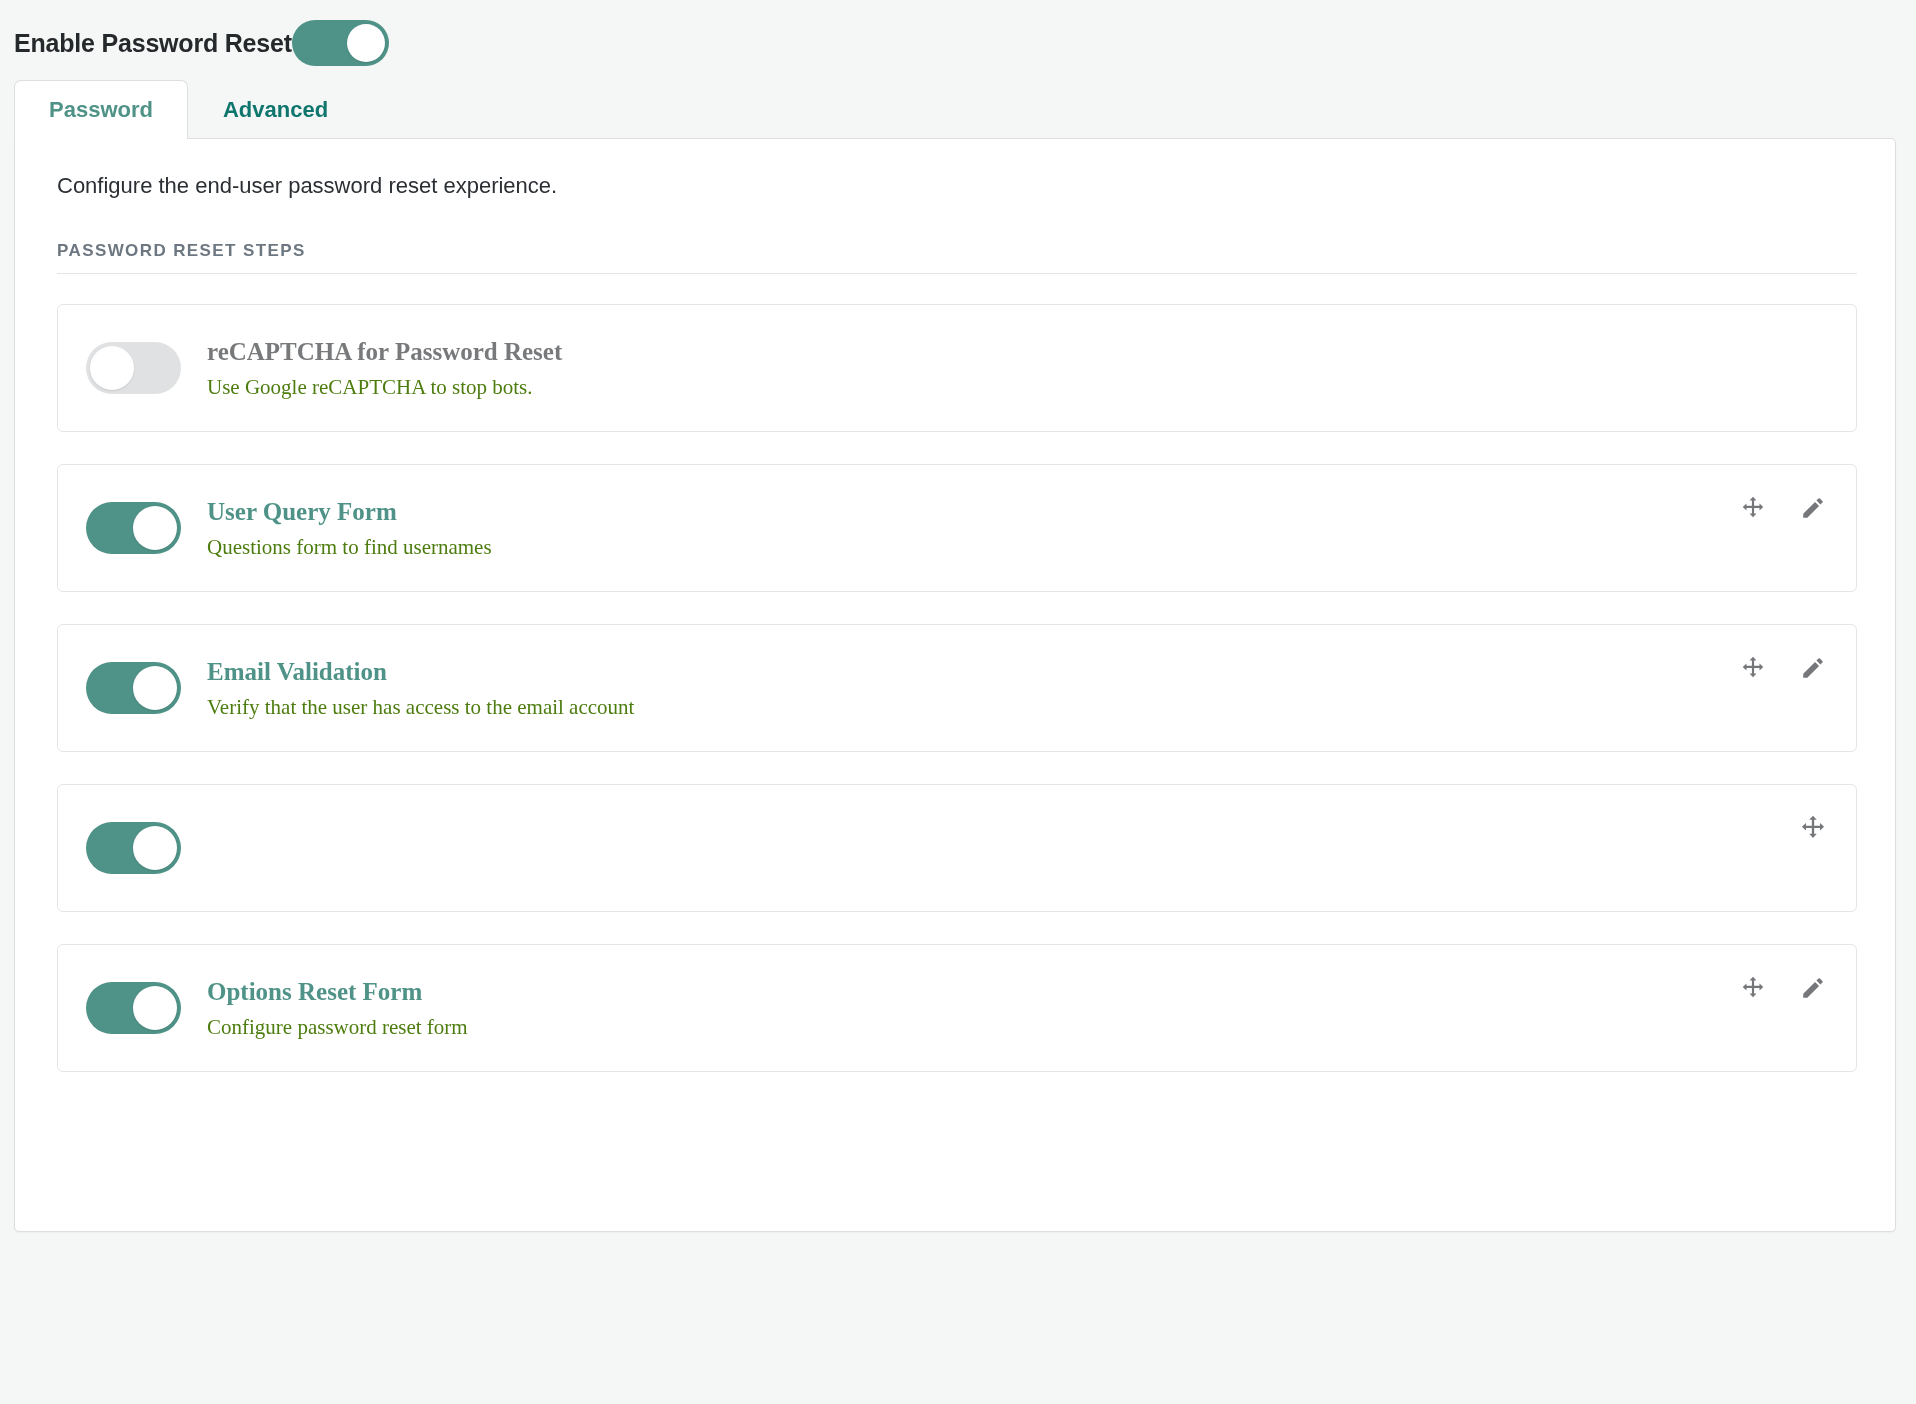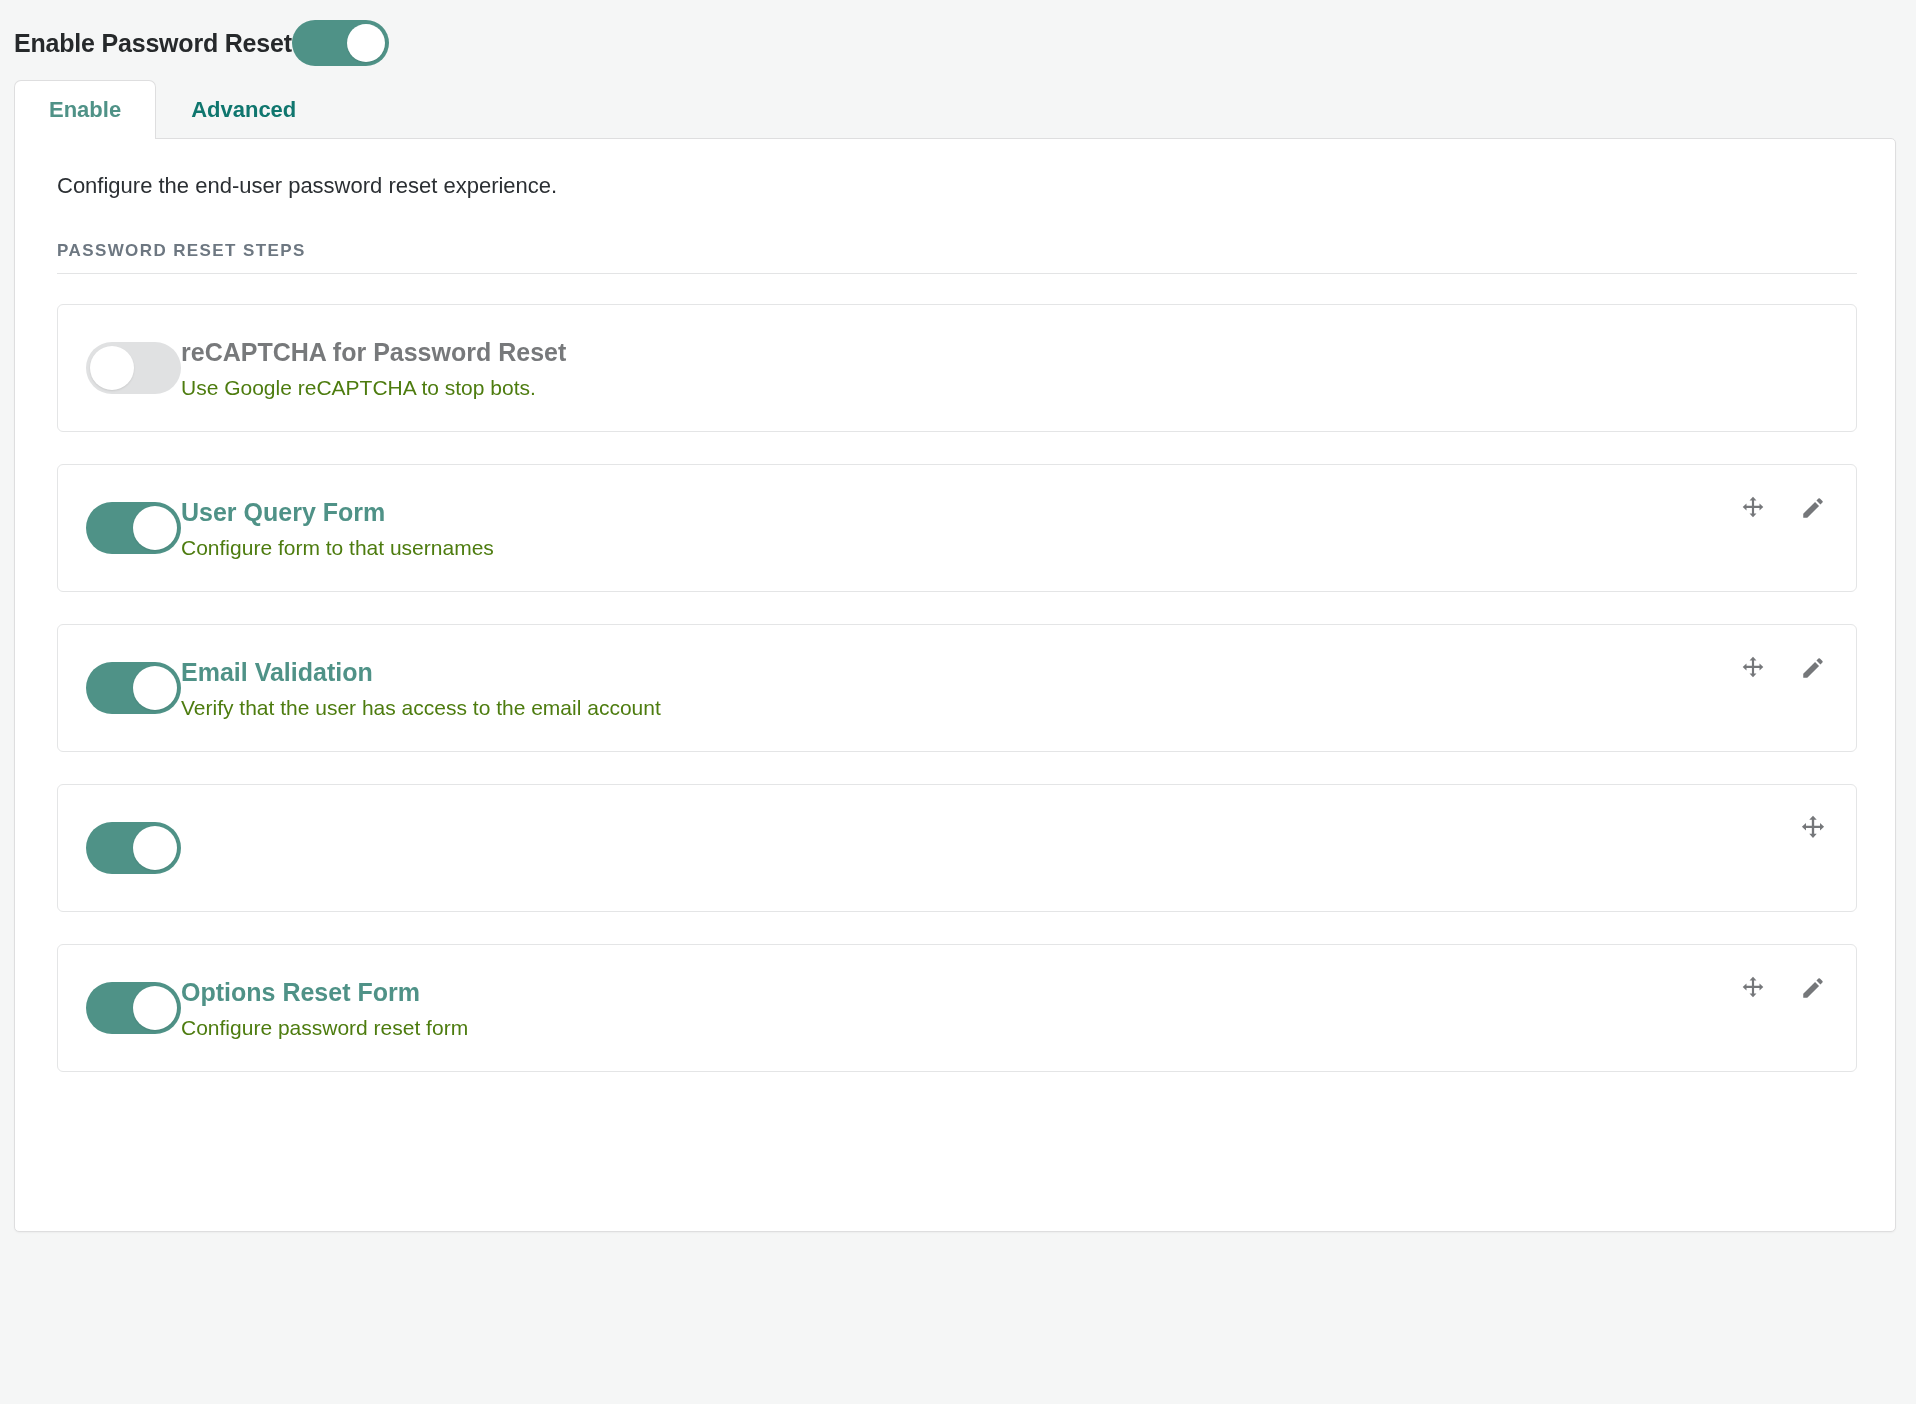--- a/index.html
+++ b/index.html
@@ -130,23 +130,25 @@
     border-radius: 6px;
     height: 128px;
     margin-bottom: 32px;
     display: flex;
     align-items: center;
     padding: 0 22px 0 28px;
     position: relative;
     background: #ffffff;
   }
   .card-body {
+    margin-left: 26px;
     display: flex;
     flex-direction: column;
     justify-content: center;
+    font-family: Liberation Serif, serif;
   }
   .card-title {
     font-size: 25px;
     font-weight: bold;
     line-height: 1.15;
     margin-bottom: 9px;
     color: #4f9287;
   }
   .card-title.muted { color: #77797b; }
   .card-desc {
@@ -178,21 +180,21 @@
 <body>
 
 <div class="header-row">
   <div class="header-label">Enable Password Reset</div>
   <div class="toggle lg on">
     <span class="knob"></span>
   </div>
 </div>
 
 <div class="tabs">
-  <div class="tab active">Enable</div>
+  <div class="tab active">Password</div>
   <div class="tab">Advanced</div>
 </div>
 
 <div class="panel">
 
   <p class="panel-desc">Configure the end-user password reset experience.</p>
 
   <div class="section-title">PASSWORD RESET STEPS</div>
   <hr class="section-rule">
 
@@ -207,21 +209,21 @@
         <div class="card-desc">Use Google reCAPTCHA to stop bots.</div>
       </div>
     </div>
 
     <div class="card">
       <div class="toggle md on">
         <span class="knob"></span>
       </div>
       <div class="card-body">
         <div class="card-title">User Query Form</div>
-        <div class="card-desc">Configure form to that usernames</div>
+        <div class="card-desc">Questions form to find usernames</div>
       </div>
       <div class="card-actions">
         <span class="icon-btn">
           <svg width="26" height="26" viewBox="0 0 24 24" fill="currentColor" aria-hidden="true">
             <path d="M12 1.5 15.2 5H13v5h5V7.8L21.5 11 18 14.2V12h-5v5h2.2L12 20.5 8.8 17H11v-5H6v2.2L2.5 11 6 7.8V10h5V5H8.8L12 1.5z"></path>
           </svg>
         </span>
         <span class="icon-btn">
           <svg width="26" height="26" viewBox="0 0 24 24" fill="currentColor" aria-hidden="true">
             <path d="M3 17.3V21h3.7L17.6 10.1l-3.7-3.7L3 17.3zM20.7 7.0c.4-.4.4-1 0-1.4l-2.3-2.3a1 1 0 0 0-1.4 0l-1.8 1.8 3.7 3.7 1.8-1.8z"></path>

